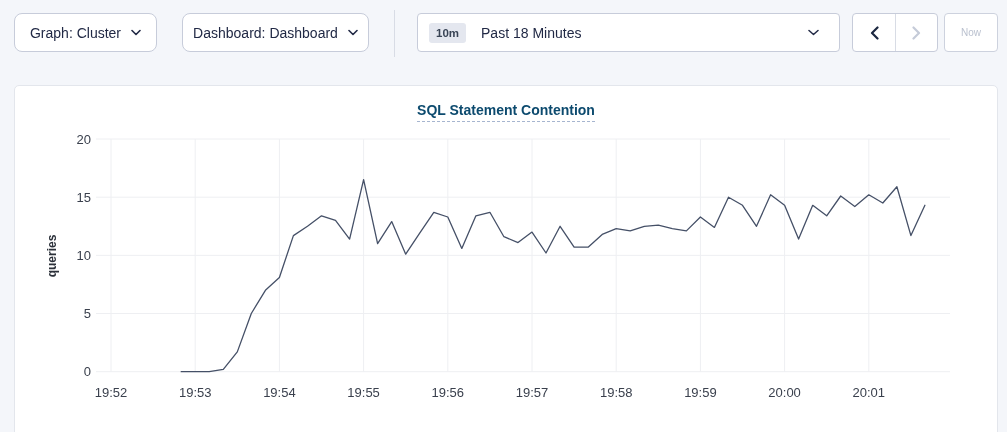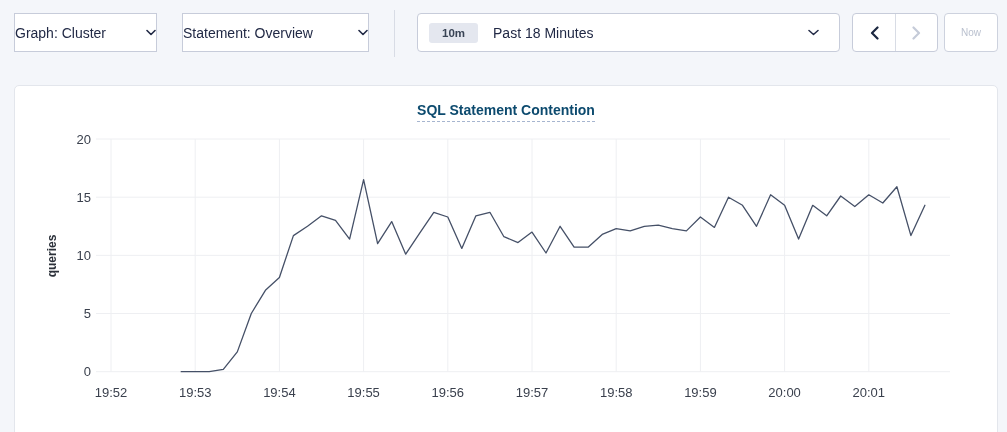--- a/index.html
+++ b/index.html
@@ -9,22 +9,22 @@
     background: #f4f6fa;
     font-family: "Liberation Sans", sans-serif;
     position: relative;
   }
   
   .topbar { position: absolute; left: 0; top: 0; width: 1007px; height: 70px; }
   .dd-btn {
     position: absolute; top: 13px; height: 39px;
     background: #ffffff;
     border: 1px solid #c7ccda;
-    border-radius: 0;
-    display: flex; align-items: center; justify-content: space-between;
+    border-radius: 8px;
+    display: flex; align-items: center; justify-content: center;
     gap: 10px;
     font-family: "Liberation Sans", sans-serif;
     font-size: 14px; color: #212945;
     cursor: pointer;
   }
   #graph-dd   { left: 14px;  width: 143px; }
   #dash-dd    { left: 182px; width: 187px; }
   .vdivider {
     position: absolute; left: 394px; top: 10px;
     width: 1px; height: 47px; background: #d8dce5;
@@ -34,21 +34,21 @@
     background: #ffffff;
     border: 1px solid #c7ccda; border-radius: 4px;
     display: flex; align-items: center;
     padding: 0 20px 0 11px;
     font-size: 14px; color: #212945;
     cursor: pointer;
   }
   .time-badge {
     background: #e4e7ef; color: #394455;
     font-size: 11.5px; font-weight: bold;
-    padding: 4px 13px; border-radius: 3px;
+    padding: 4px 7px; border-radius: 3px;
     margin-right: 15px;
   }
   .time-dd .chev { margin-left: auto; }
   .chev { display: inline-flex; align-items: center; }
   .arrow-group {
     position: absolute; left: 852px; top: 13px; width: 86px; height: 39px;
     background: #ffffff; border: 1px solid #c7ccda; border-radius: 4px;
     display: flex;
   }
   .arrow-btn {
@@ -89,21 +89,21 @@
   <button class="dd-btn" id="graph-dd">
     <span>Graph: Cluster</span>
     <span class="chev">
       <svg width="10" height="7" viewBox="0 0 10 7">
           <path d="M1 1.5 L5 5.5 L9 1.5" fill="none" stroke="#212945" stroke-width="1.6" stroke-linecap="round" stroke-linejoin="round"></path>
         </svg>
     </span>
   </button>
 
   <button class="dd-btn" id="dash-dd">
-    <span>Statement: Overview</span>
+    <span>Dashboard: Dashboard</span>
     <span class="chev">
       <svg width="10" height="7" viewBox="0 0 10 7">
           <path d="M1 1.5 L5 5.5 L9 1.5" fill="none" stroke="#212945" stroke-width="1.6" stroke-linecap="round" stroke-linejoin="round"></path>
         </svg>
     </span>
   </button>
 
   <div class="vdivider"></div>
 
   <div class="time-dd">

